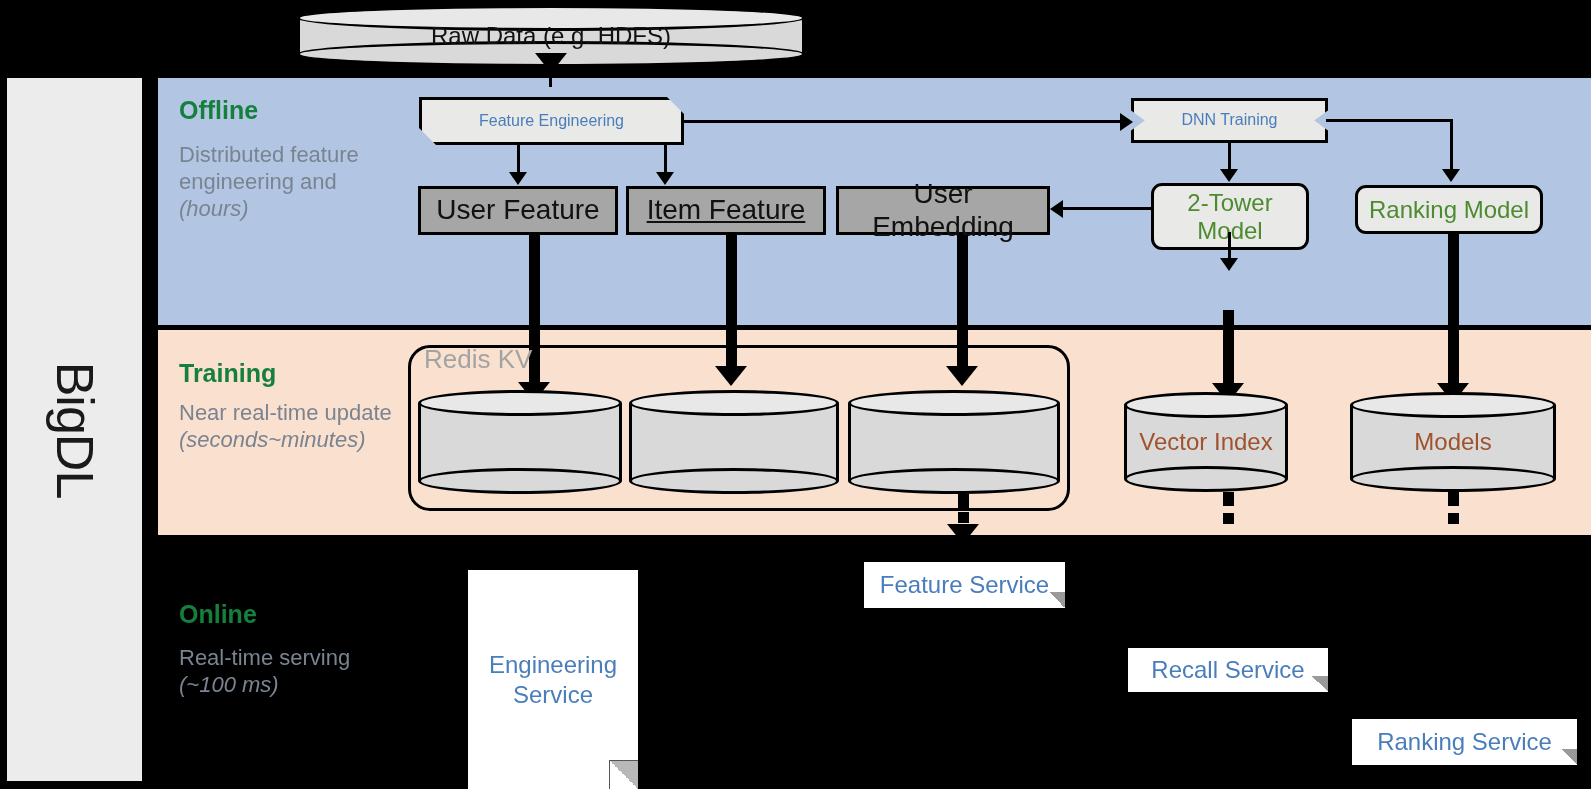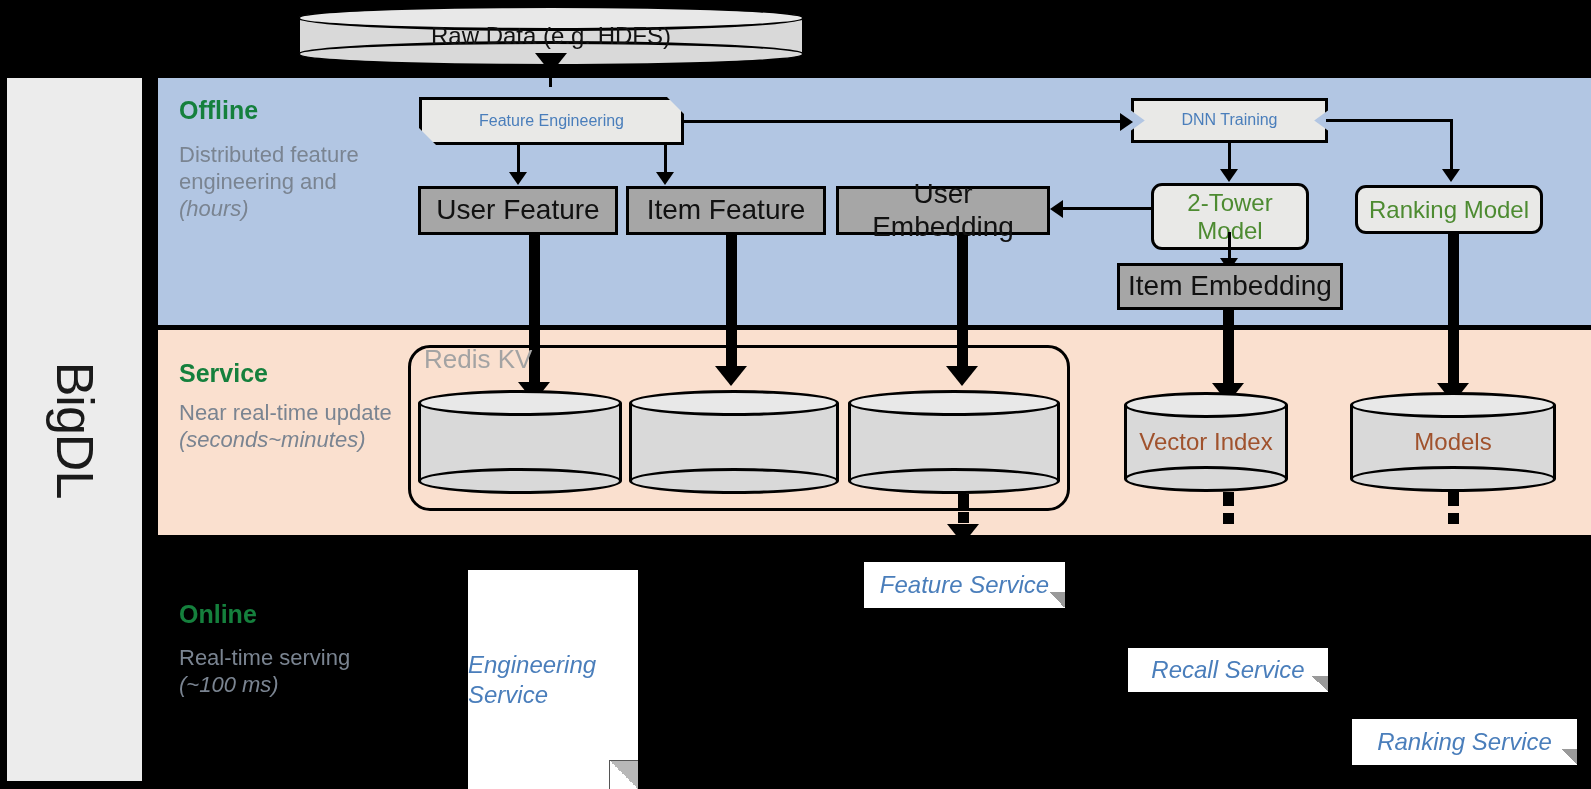--- a/index.html
+++ b/index.html
@@ -58,22 +58,22 @@
             text-align:center;font-size:24px;color:#111;z-index:3;}
   .cyl.brown .lbl{color:#a0522d;}
 
   
   #redis-box{position:absolute;left:408px;top:345px;width:662px;height:166px;
     border:3px solid #000;border-radius:22px;box-sizing:border-box;background:transparent;}
   #redis-label{position:absolute;left:424px;top:344px;font-size:26px;color:#a3a3a3;}
 
   
   .doc{position:absolute;background:#fff;box-sizing:border-box;display:flex;
-       align-items:center;justify-content:center;text-align:left;color:#4a7ebb;font-size:24px;
-       line-height:1.25;font-style:italic;}
+       align-items:center;justify-content:center;text-align:center;color:#4a7ebb;font-size:24px;
+       line-height:1.25;}
   .doc .fold{position:absolute;right:0;bottom:0;width:16px;height:16px;
        background:linear-gradient(225deg,#9a9a9a 0 50%,transparent 50% 100%);}
   .doc-big .fold{width:28px;height:28px;
        background:linear-gradient(225deg,#b8b8b8 0 50%,transparent 50% 100%);
        border-left:1px solid #555;border-top:1px solid #555;}
 
   
   .ln{position:absolute;background:#000;}
   .vline{width:3px;}
   .hline{height:3px;}
@@ -93,21 +93,21 @@
   <div class="band" id="band-offline"></div>
   <div class="band" id="band-nearline"></div>
 
   <div id="sidebar">
     <div id="sidebar-label">BigDL</div>
   </div>
 
   <div class="band-title" style="left:179px;top:96px;">Offline</div>
   <div class="band-desc" style="left:179px;top:142px;"><span>Distributed feature engineering and </span><i>(hours)</i></div>
 
-  <div class="band-title" style="left:179px;top:359px;">Service</div>
+  <div class="band-title" style="left:179px;top:359px;">Training</div>
   <div class="band-desc" style="left:179px;top:400px;"><span>Near real-time update </span><i>(seconds~minutes)</i></div>
 
   <div class="band-title" style="left:179px;top:600px;">Online</div>
   <div class="band-desc" style="left:179px;top:645px;"><span>Real-time serving </span><i>(~100 ms)</i></div>
 
   <div class="cyl" style="left:297px;top:5px;width:508px;height:62px;">
     <div class="body"></div>
     <div class="bottom"></div>
     <div class="top"></div>
     <div class="lbl">Raw Data (e.g. HDFS)</div>
@@ -128,21 +128,21 @@
   <div class="ahead ahead-right" style="left:1120px;top:113px;"></div>
 
   <div class="ln vline" style="left:517px;top:145px;height:30px;"></div>
   <div class="ahead ahead-down" style="left:509px;top:172px;"></div>
   <div class="ln vline" style="left:664px;top:145px;height:30px;"></div>
   <div class="ahead ahead-down" style="left:656px;top:172px;"></div>
 
   <div class="node box-gray" style="left:418px;top:186px;width:200px;height:49px;">
     <span>User Feature</span>
   </div>
-  <div class="node box-gray" style="left:626px;top:186px;width:200px;height:49px;">
+  <div class="node box-gray" style="left:626px;top:186px;width:200px;height:49px;text-decoration:underline;">
     <span>Item Feature</span>
   </div>
   <div class="node box-gray" style="left:836px;top:186px;width:214px;height:49px;">
     <span>User Embedding</span>
   </div>
 
   <div class="node box-proc rounded" style="left:1151px;top:183px;width:158px;height:67px;">
     <span class="green-txt">2-Tower Model</span>
   </div>
   <div class="node box-proc rounded" style="left:1355px;top:185px;width:188px;height:49px;">
@@ -155,23 +155,20 @@
   <div class="ln hline" style="left:1326px;top:119px;width:127px;"></div>
   <div class="ln vline" style="left:1450px;top:119px;height:52px;"></div>
   <div class="ahead ahead-down" style="left:1442px;top:169px;"></div>
 
   <div class="ln hline" style="left:1063px;top:207px;width:90px;"></div>
   <div class="ahead ahead-left" style="left:1050px;top:200px;"></div>
 
   <div class="ln vline" style="left:1228px;top:232px;height:29px;"></div>
   <div class="ahead ahead-down" style="left:1220px;top:258px;"></div>
 
-  <div class="node box-gray" style="left:1117px;top:263px;width:226px;height:47px;">
-    <span>Item Embedding</span>
-  </div>
 
   <div class="ln thick" style="left:529px;top:235px;height:152px;"></div>
   <div class="ahead ahead-down-big" style="left:518px;top:382px;"></div>
 
   <div class="ln thick" style="left:726px;top:235px;height:135px;"></div>
   <div class="ahead ahead-down-big" style="left:715px;top:366px;"></div>
 
   <div class="ln thick" style="left:957px;top:235px;height:135px;"></div>
   <div class="ahead ahead-down-big" style="left:946px;top:366px;"></div>
 

